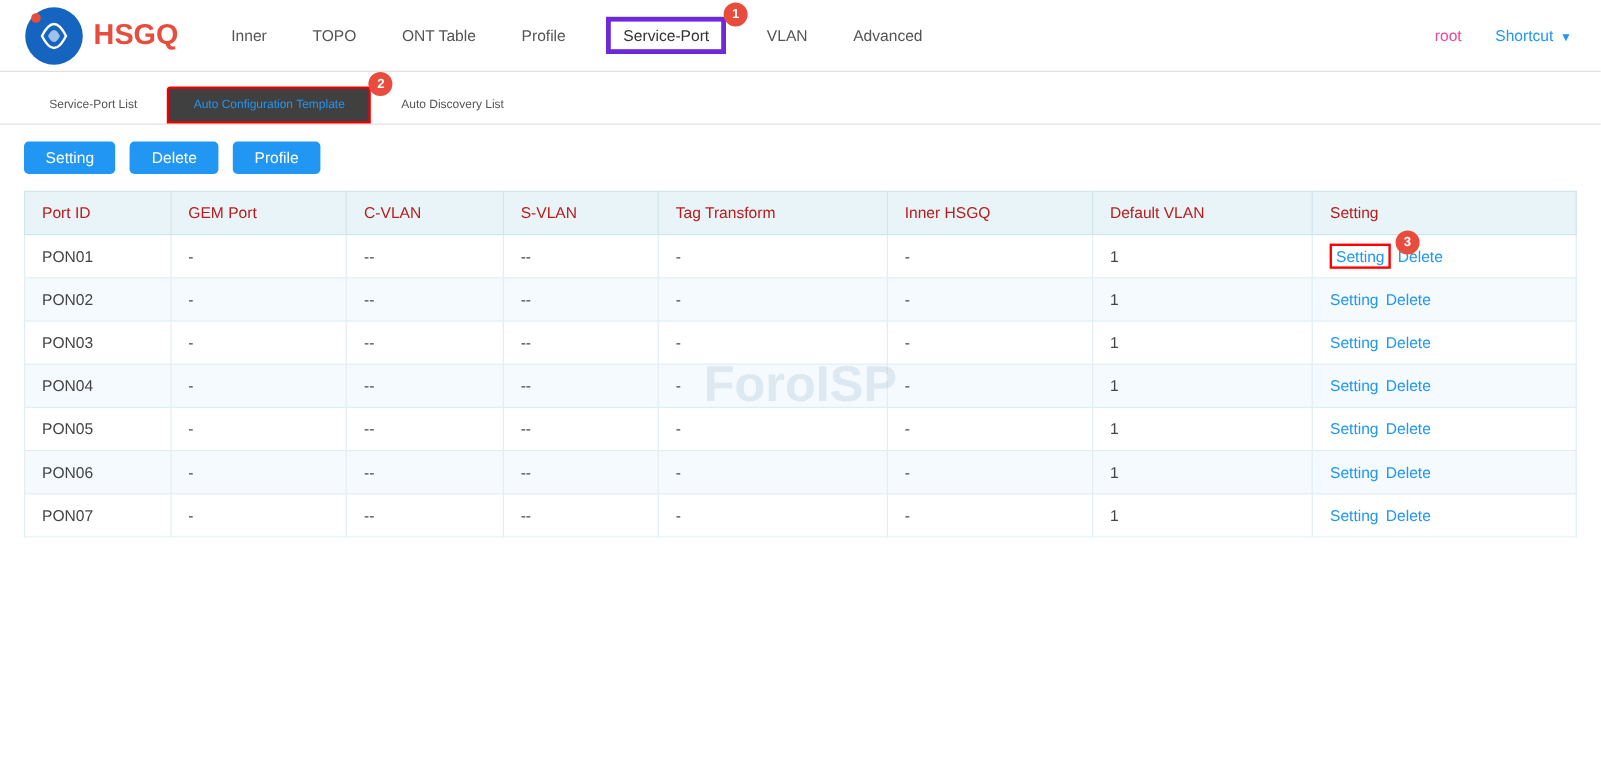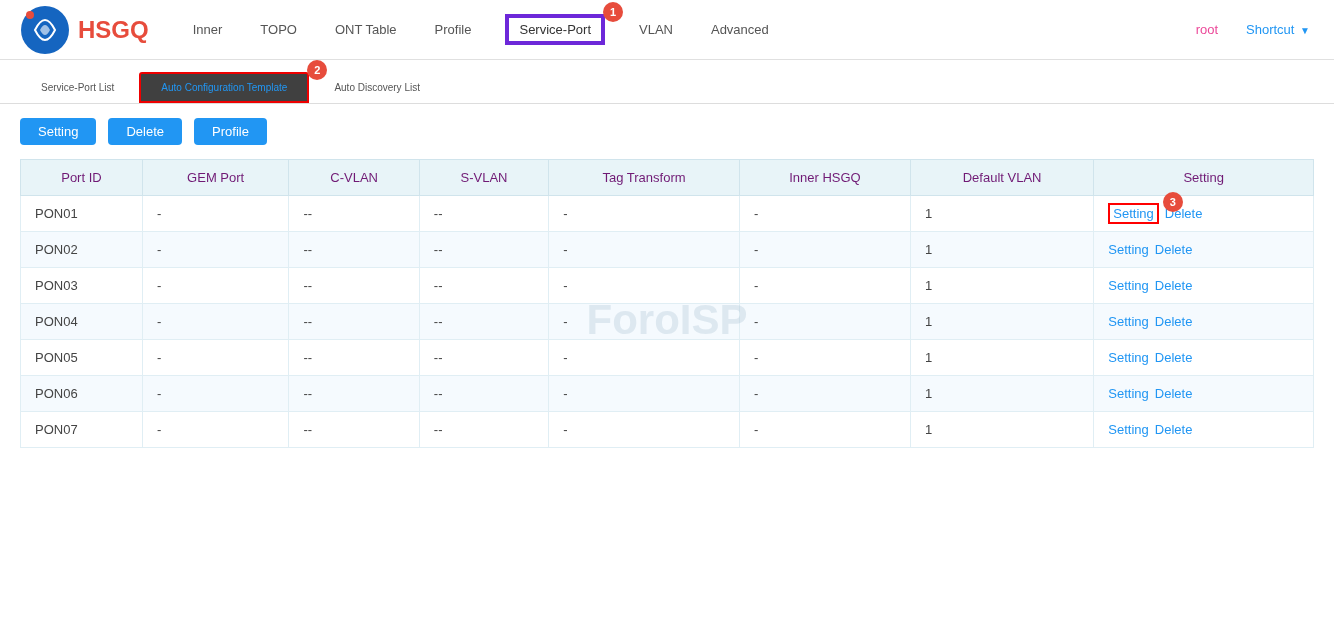--- a/index.html
+++ b/index.html
@@ -104,23 +104,23 @@
     table {
       width: 100%;
       border-collapse: collapse;
       font-size: 13px;
     }
     thead tr {
       background: #e8f4f8;
     }
     thead th {
       padding: 10px 14px;
-      text-align: center;
+      text-align: left;
       font-weight: normal;
-      color: #701a75;
+      color: #b91c1c;
       border: 1px solid #d0e4ec;
     }
     tbody tr {
       border-bottom: 1px solid #e0eef4;
     }
     tbody tr:nth-child(even) { background: #f5fafe; }
     tbody tr:nth-child(odd) { background: #fff; }
     tbody td {
       padding: 10px 14px;
       color: #444;

